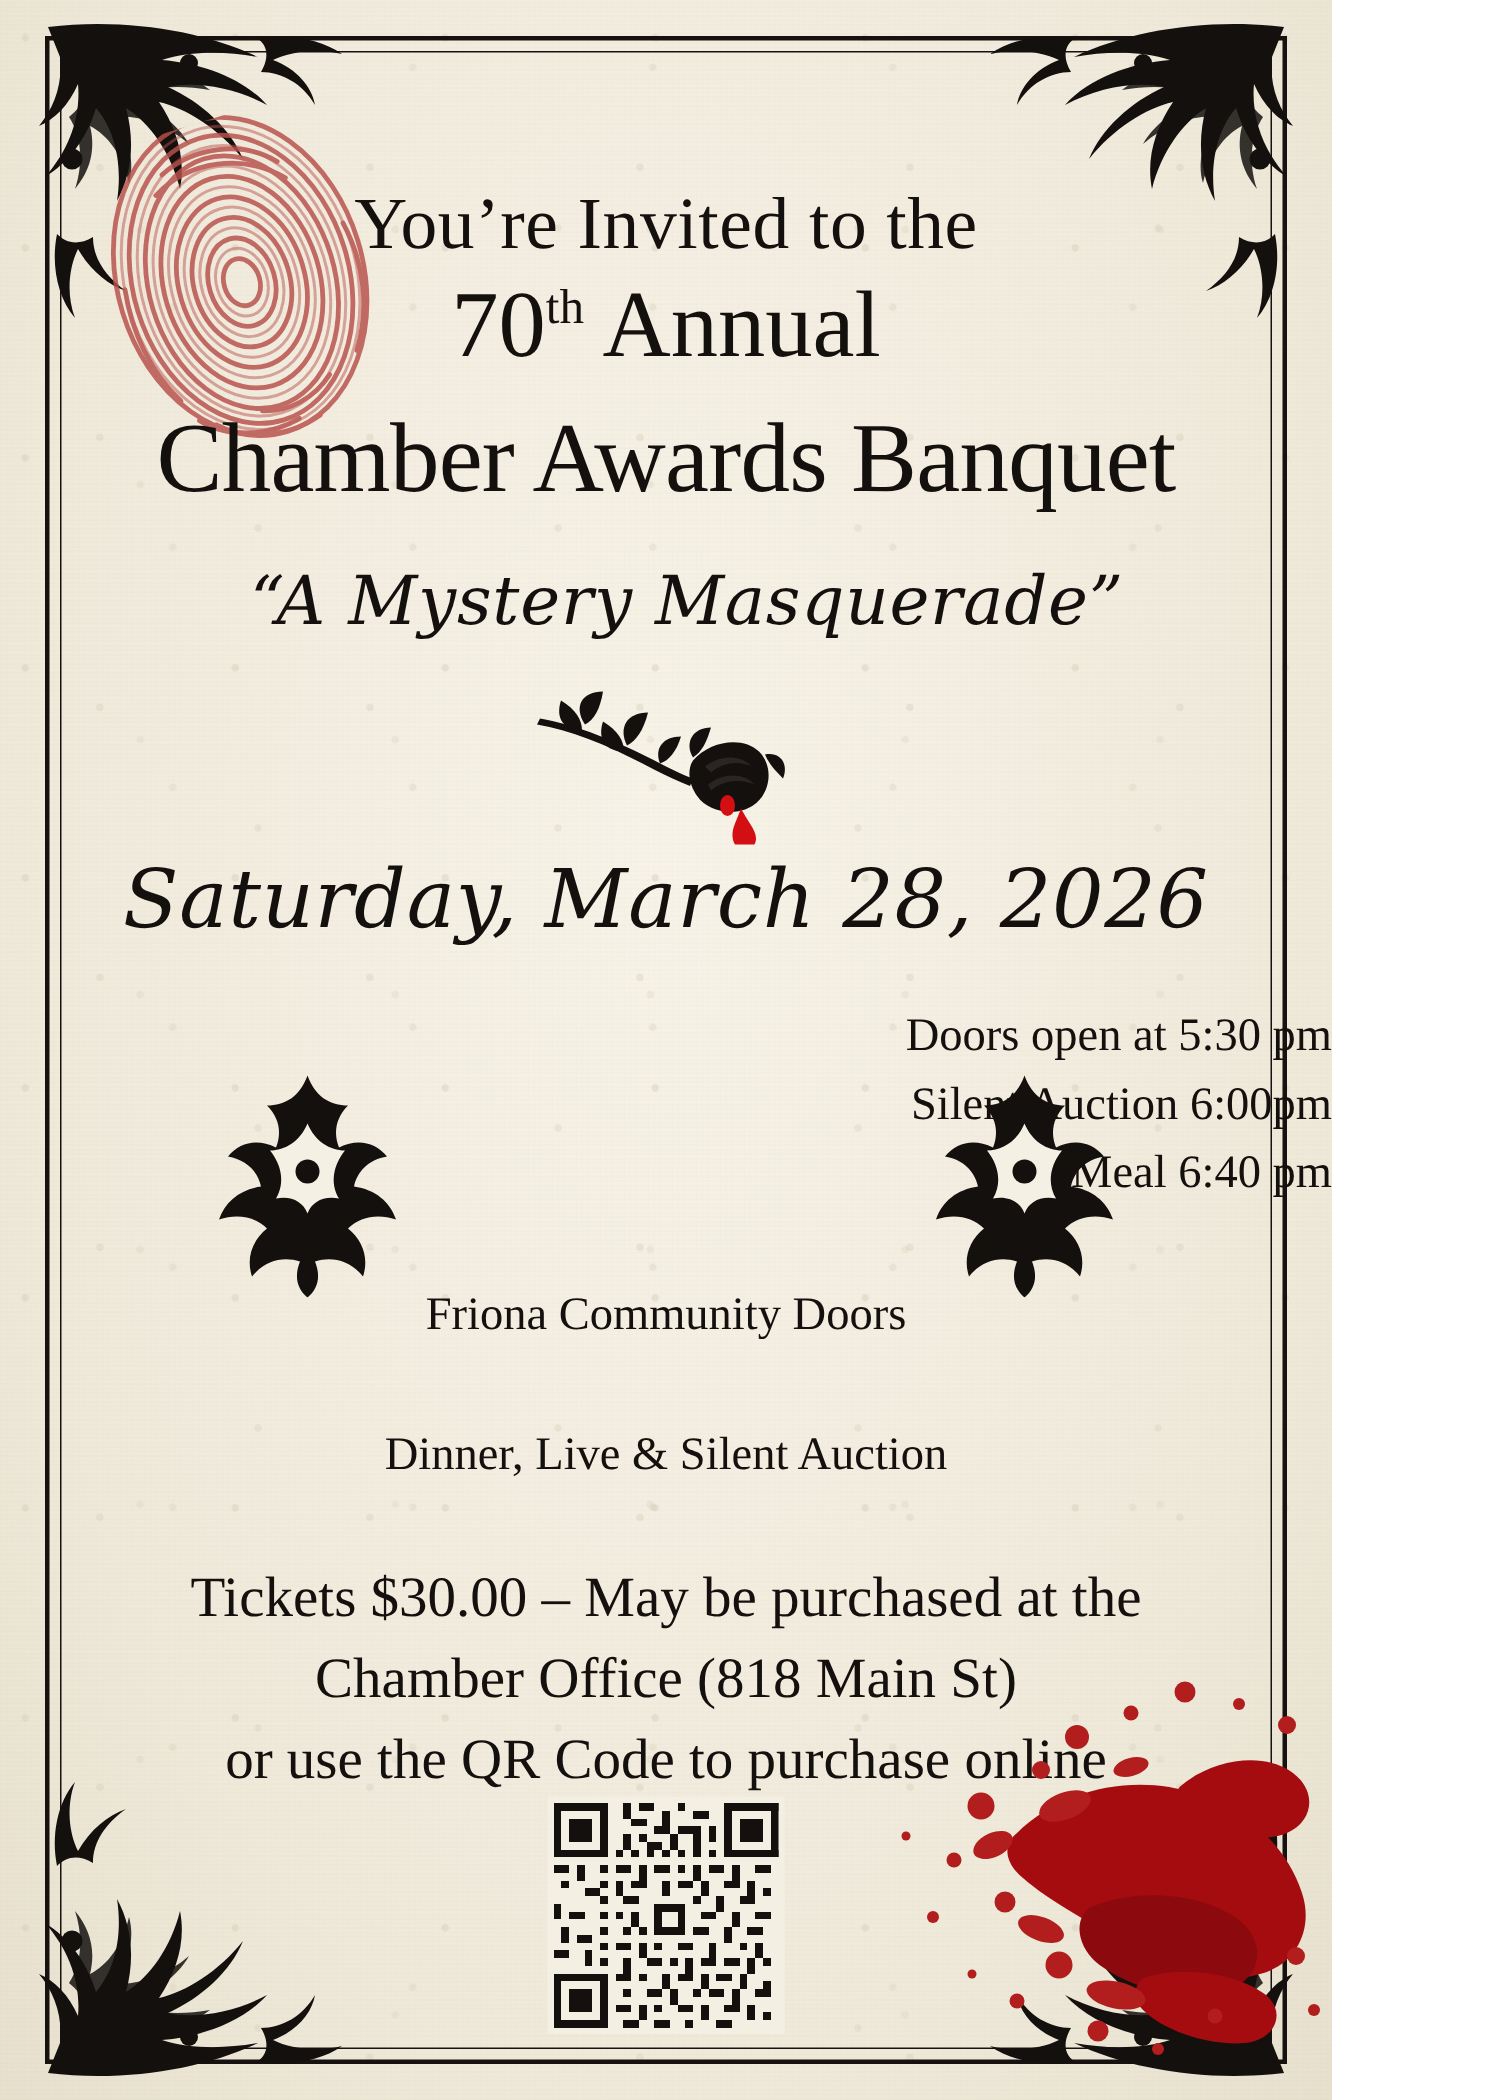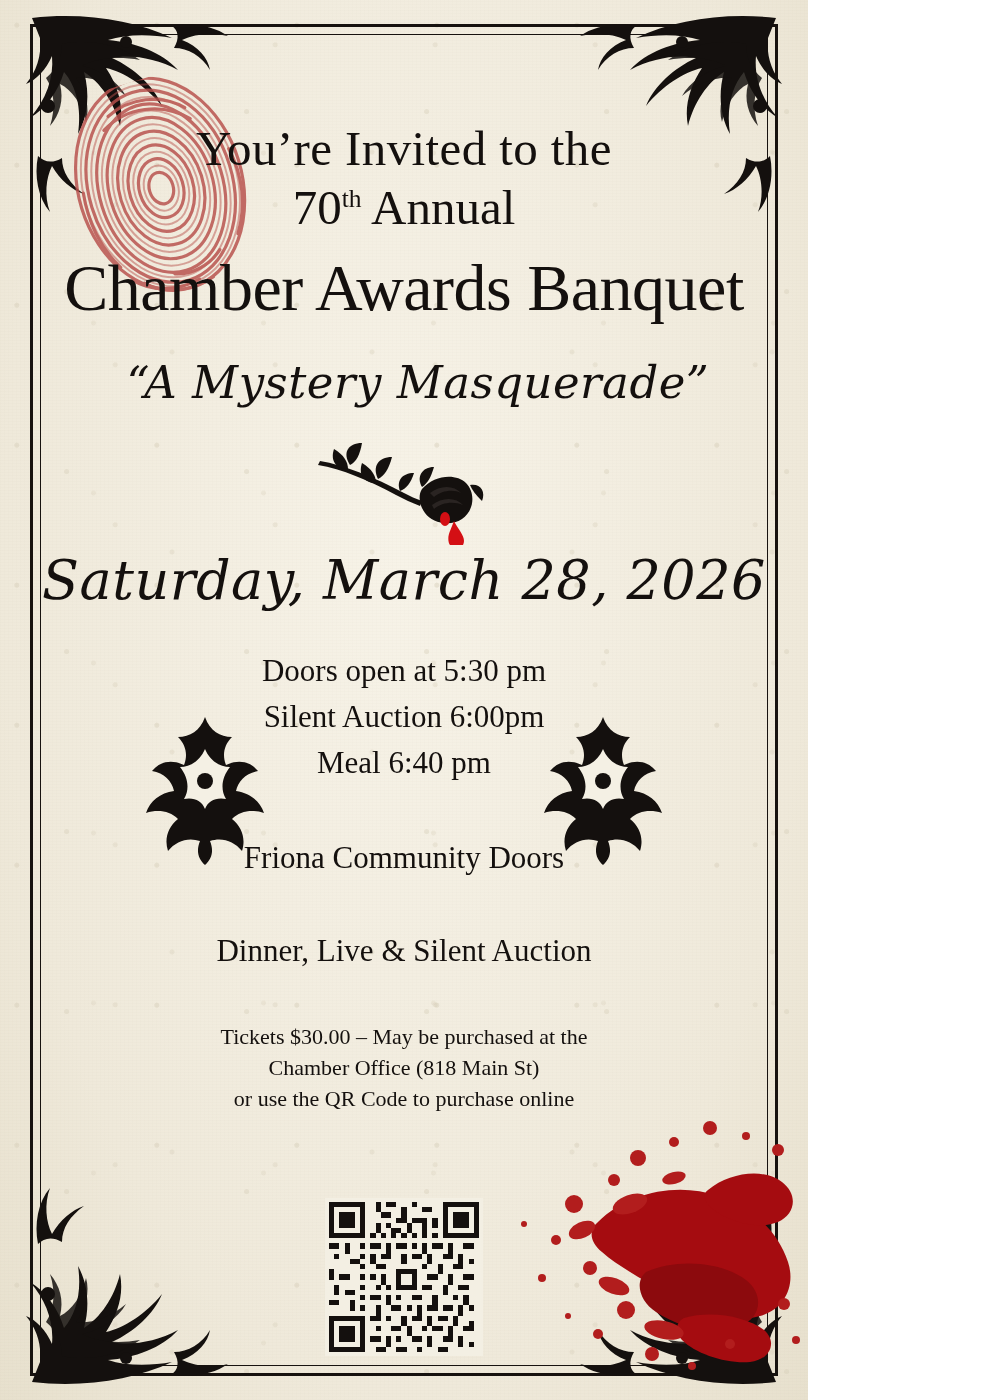--- a/index.html
+++ b/index.html
@@ -5,21 +5,21 @@
   html, body {
     margin: 0;
     padding: 0;
     background: #ffffff;
   }
   body {
     font-family: "Liberation Serif", serif;
   }
   #poster {
     position: relative;
-    width: 808px;
+    width: 888px;
     height: 1400px;
     overflow: hidden;
     background-color: #f4f0e4;
     background-image:
       radial-gradient(circle at 12% 18%, rgba(214,206,185,0.45) 0 2px, transparent 3px),
       radial-gradient(circle at 37% 62%, rgba(214,206,185,0.40) 0 2px, transparent 3px),
       radial-gradient(circle at 72% 28%, rgba(219,211,191,0.40) 0 2px, transparent 3px),
       radial-gradient(circle at 86% 76%, rgba(214,206,185,0.35) 0 2px, transparent 3px),
       radial-gradient(circle at 55% 90%, rgba(219,211,191,0.35) 0 2px, transparent 3px),
       radial-gradient(ellipse at 50% 40%, #f7f3e8 0%, #efe9da 70%, #e7e0cd 100%);
@@ -79,21 +79,21 @@
     text-align: center;
     color: #14100e;
   }
   .invite-line1 {
     margin-top: 122px;
     font-size: 49px;
     letter-spacing: .4px;
     line-height: 1.12;
   }
   .invite-line2 {
-    font-size: 49px;
+    font-size: 63px;
     line-height: 1.25;
   }
   .invite-line2 sup {
     font-size: .52em;
     vertical-align: super;
   }
   .banquet-title {
     margin-top: 12px;
     font-size: 66px;
     font-weight: normal;
@@ -115,34 +115,35 @@
   .date {
     font-size: 54px;
     font-style: italic;
     font-family: "DejaVu Serif", "Liberation Serif", serif;
     letter-spacing: .5px;
   }
   .times {
     margin-top: 36px;
     font-size: 31px;
     line-height: 1.48;
+    text-align: right;
   }
   .venue {
     margin-top: 50px;
     font-size: 31px;
     line-height: 1.45;
   }
   .venue sup { font-size: .6em; vertical-align: super; }
   .features {
     margin-top: 52px;
     font-size: 31px;
   }
   .tickets {
     margin-top: 52px;
-    font-size: 22px;
+    font-size: 38px;
     line-height: 1.42;
   }
 
   
   .damask {
     position: absolute;
     width: 130px;
     height: 150px;
     color: #14100e;
   }

